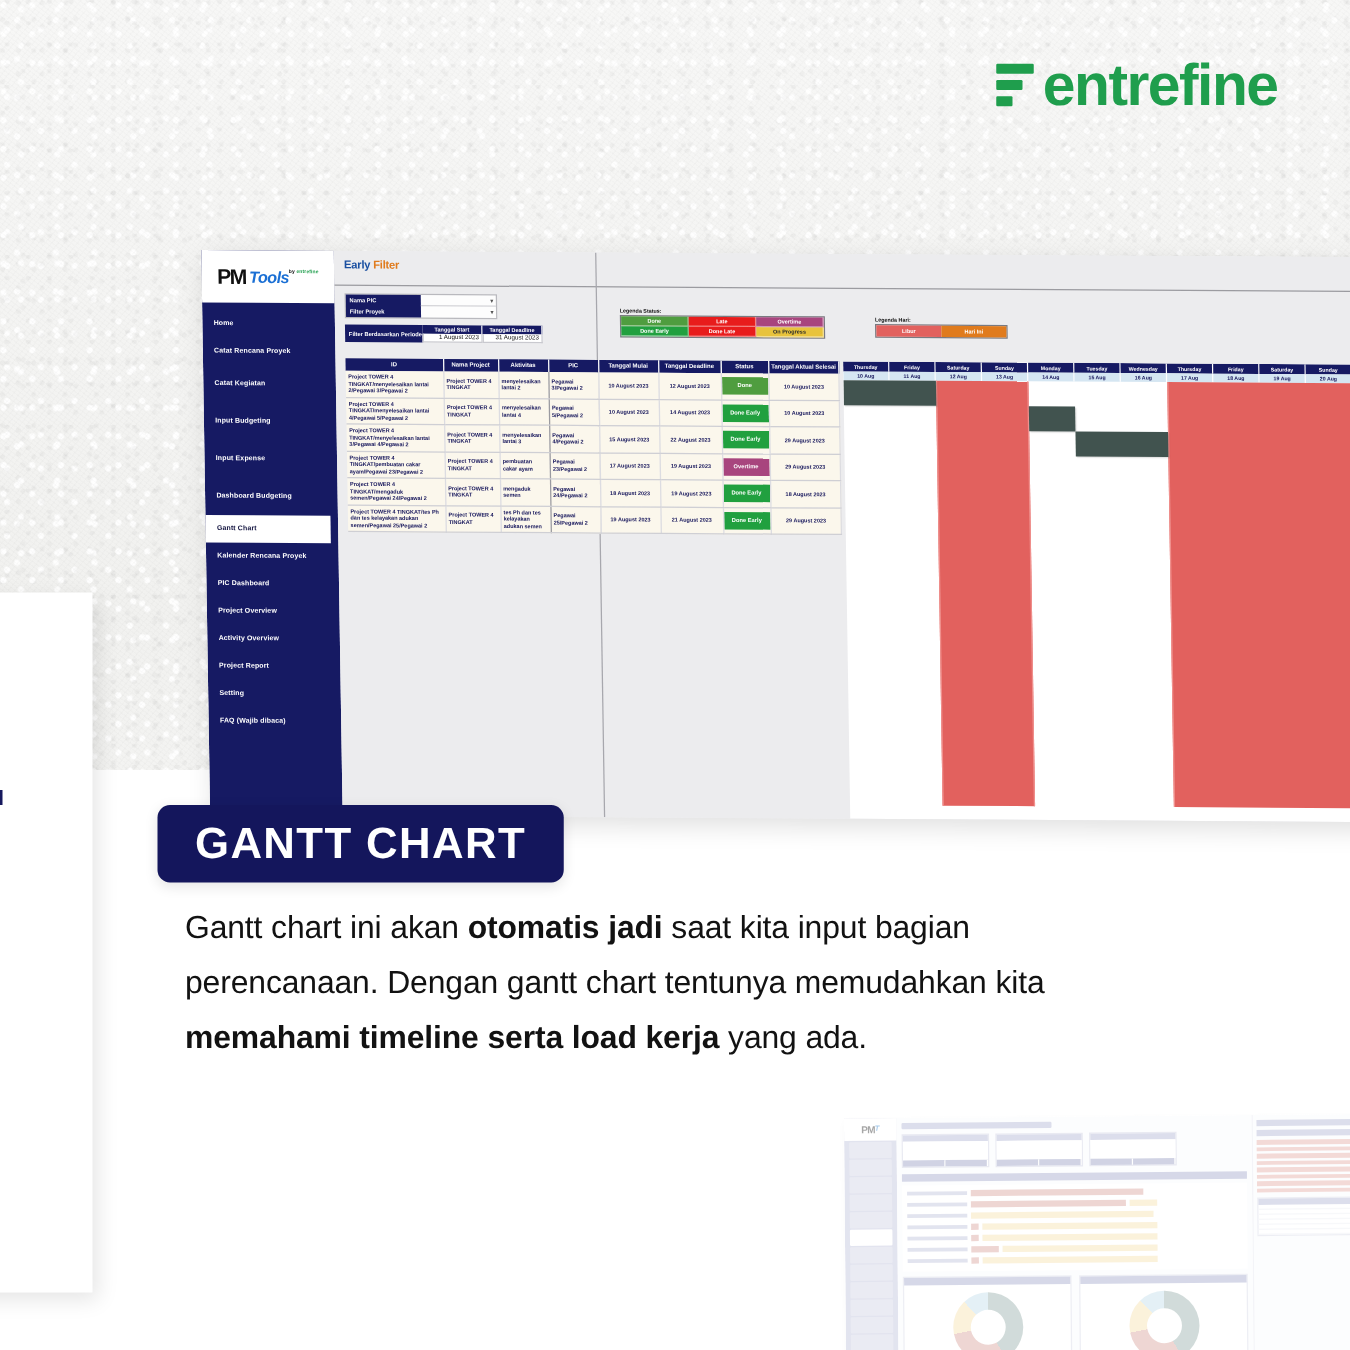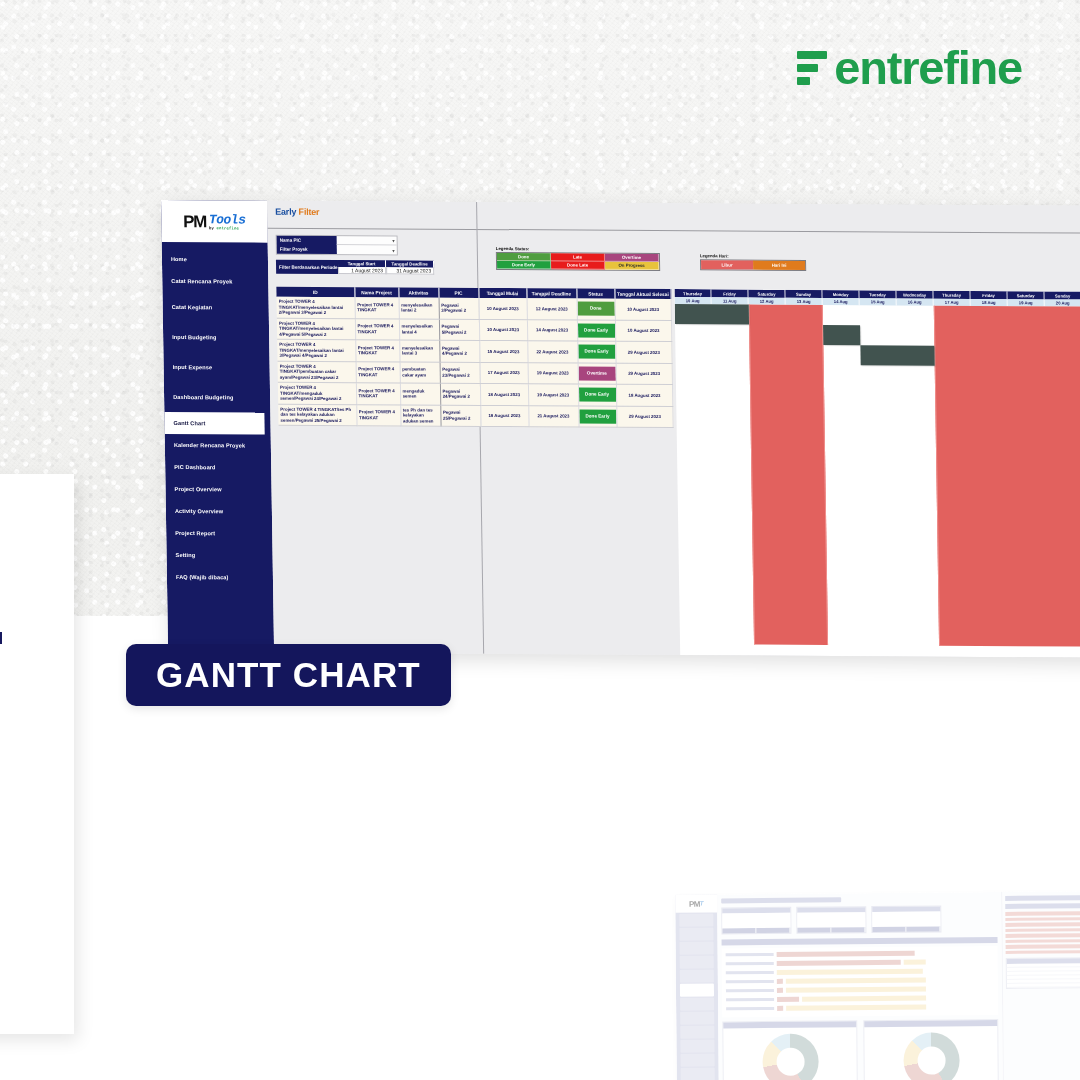--- a/index.html
+++ b/index.html
@@ -117,21 +117,21 @@
   }
   .ss-logo {
     height: 42px;
     background: #ffffff;
     display: flex;
     align-items: center;
     justify-content: center;
     gap: 3px;
   }
   .pm-mark { font-size: 17px; font-weight: 800; color: #101010; letter-spacing: -1.4px; line-height: 1; }
-  .pm-tools { display: flex; flex-direction: column; line-height: 1; font-family: Liberation Mono, monospace; }
+  .pm-tools { display: flex; flex-direction: row; line-height: 1; }
   .pm-tools .t1 { font-size: 13px; font-weight: 700; font-style: italic; color: #1a6fd4; letter-spacing: -.5px; }
   .pm-tools .t2 { font-size: 4px; font-weight: 700; color: #1f9e4d; letter-spacing: .1px; }
   .pm-tools .t2 b { color: #111; font-weight: 700; }
 
   .ss-nav { padding: 6px 0 0 0; }
   .ss-item {
     color: #ffffff;
     font-size: 5.6px;
     font-weight: 700;
     padding: 0 0 0 9px;
@@ -631,20 +631,23 @@
       </div>
 
     </div>
    </div>
   </div>
 
   <div class="badge">
     <span>GANTT CHART</span>
   </div>
 
+  <div class="para">
+    <span>Gantt chart ini akan </span><b>otomatis jadi</b><span> saat kita input bagian perencanaan. Dengan gantt chart tentunya memudahkan kita </span><b>memahami timeline serta load kerja</b><span> yang ada.</span>
+  </div>
 
   <div class="thumb">
     <div class="th-side">
       <div class="th-logo">
           <span class="m">PM</span>
           <span class="s">T</span>
         </div>
       <div class="th-i"></div>
       <div class="th-i"></div>
       <div class="th-i"></div>

